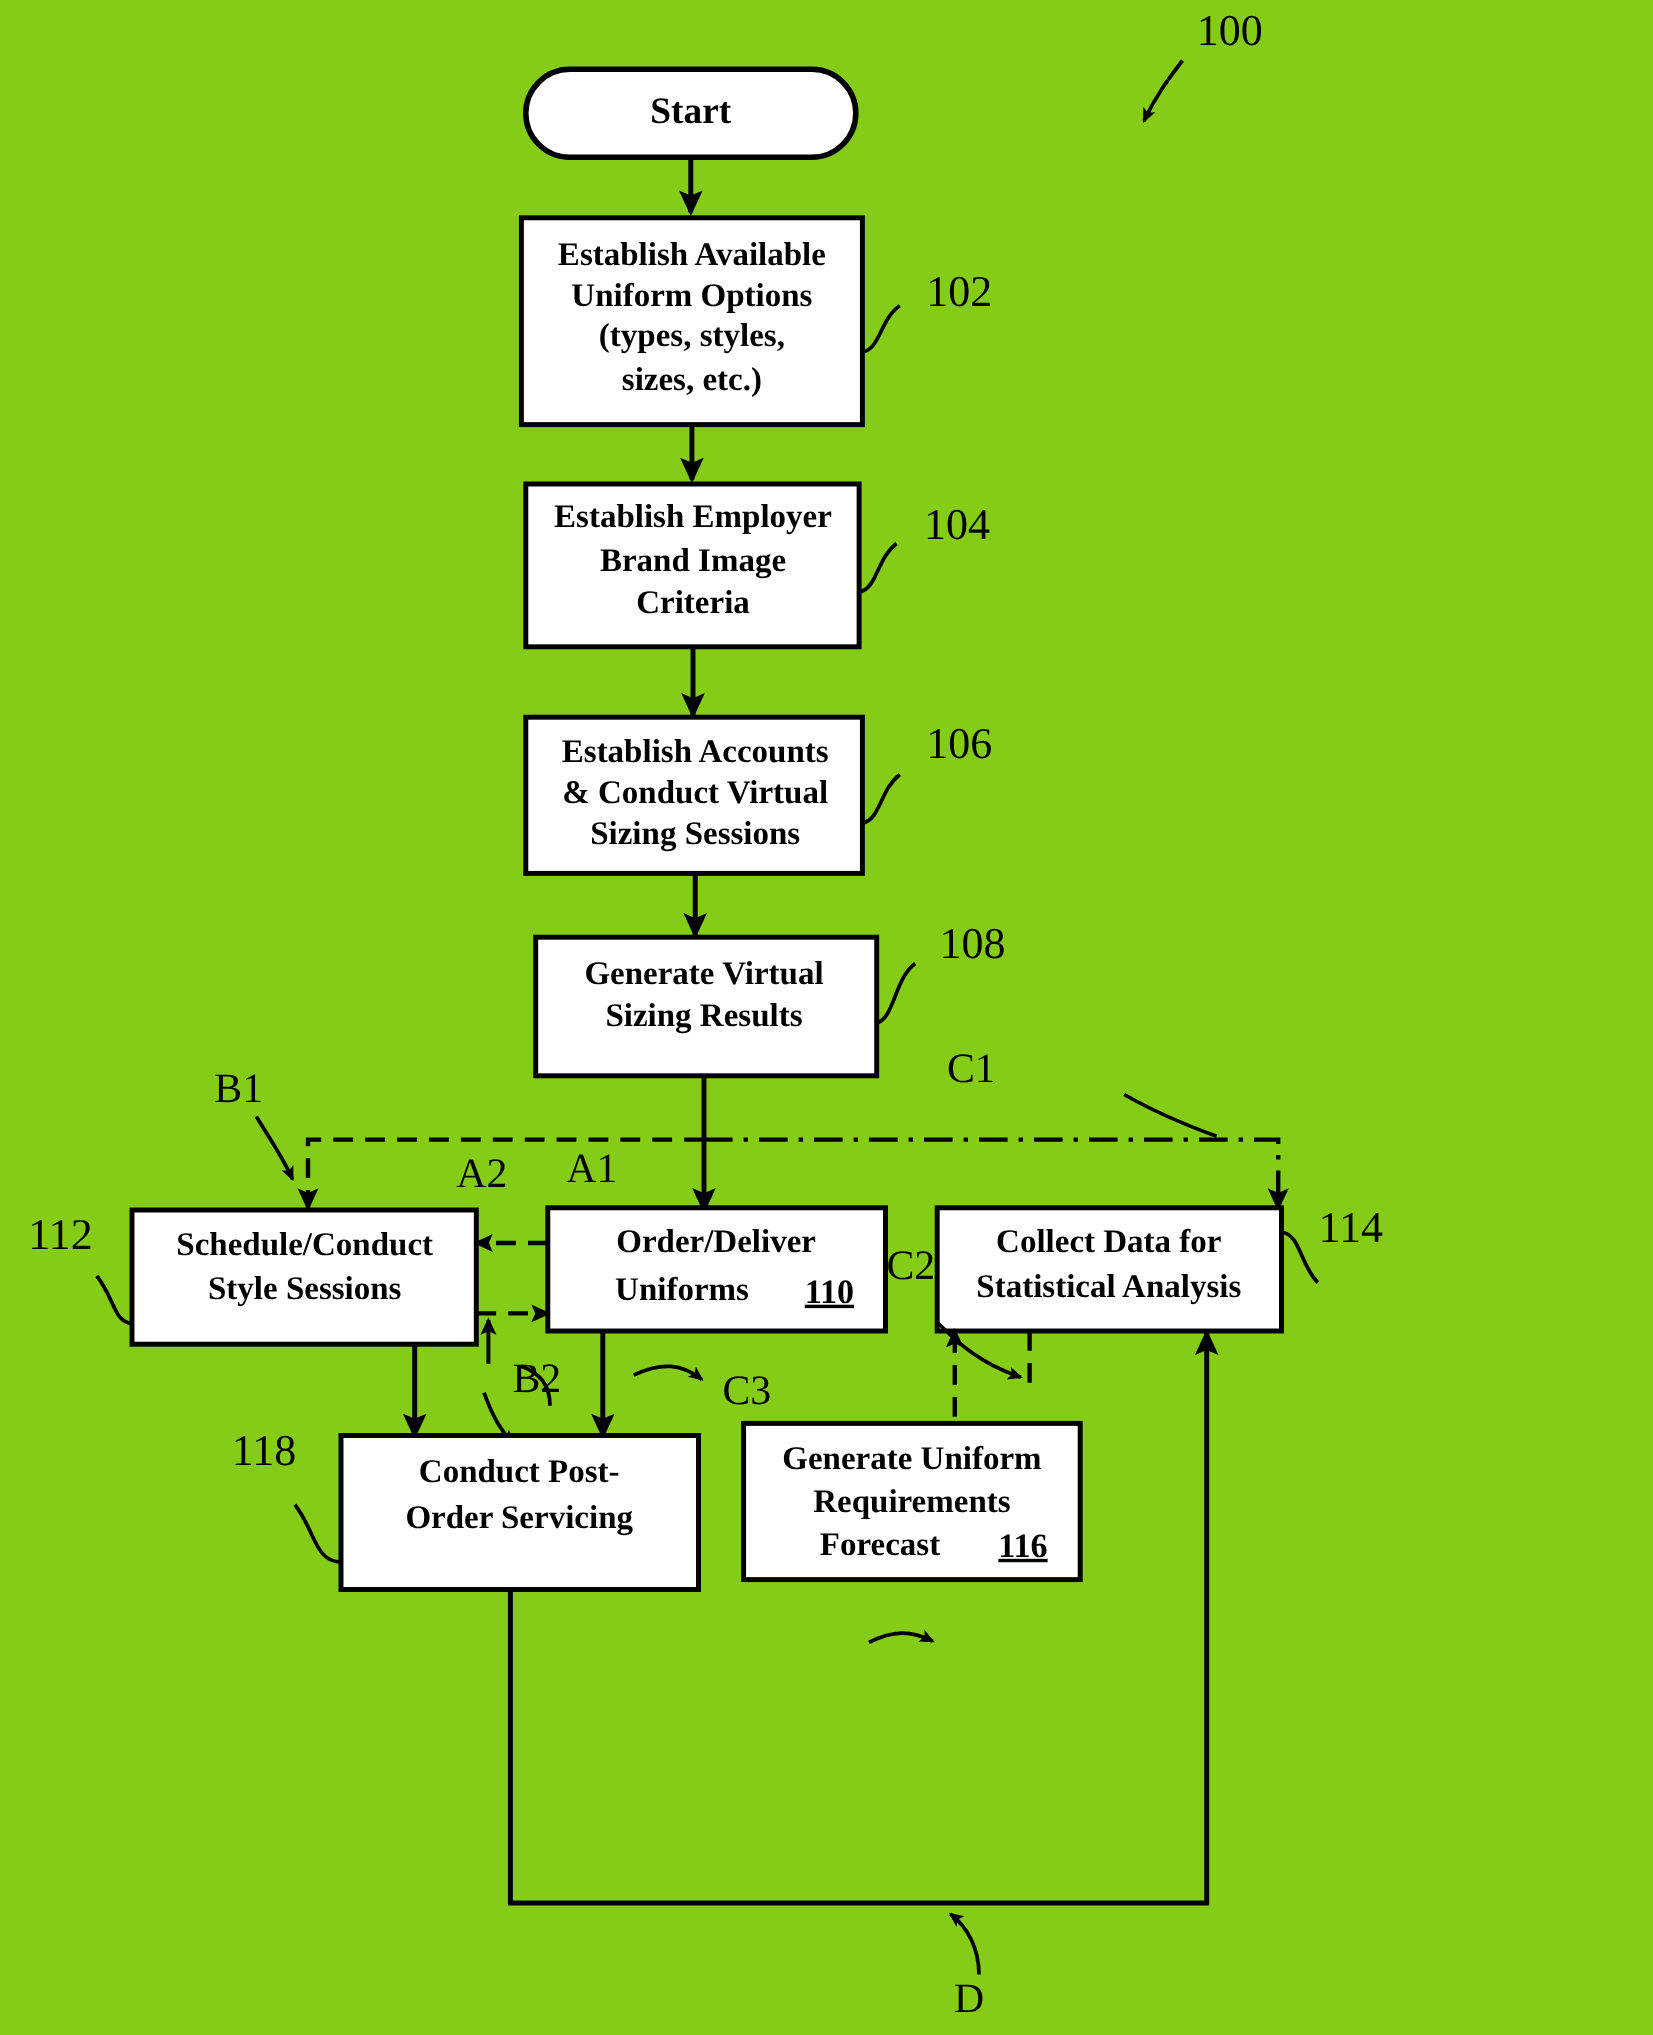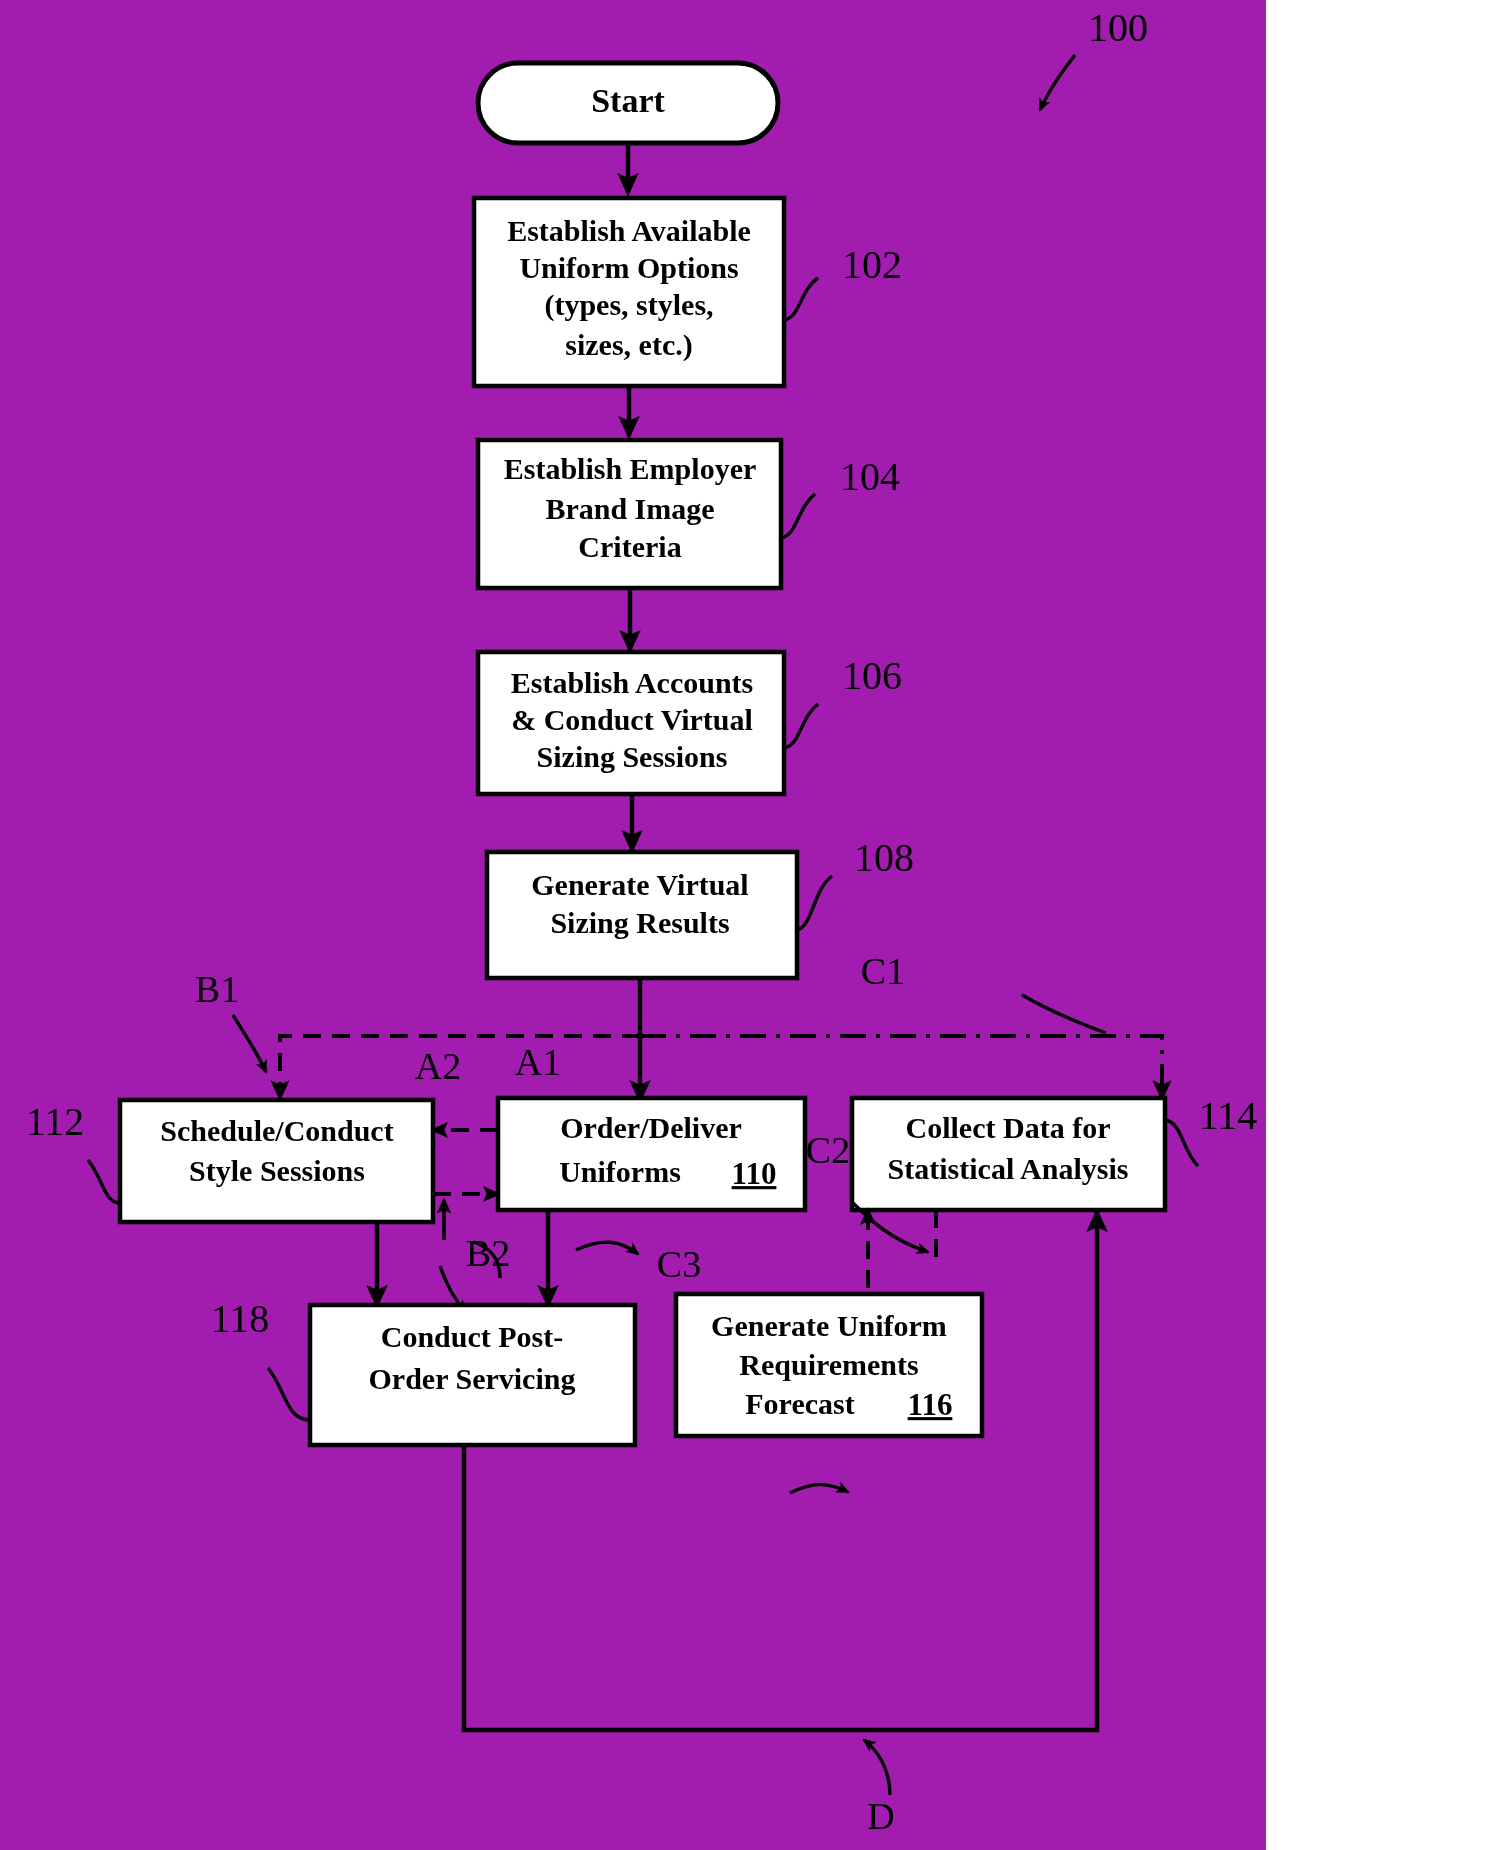--- a/index.html
+++ b/index.html
@@ -2,23 +2,23 @@
 <html><head>
 <meta charset="utf-8">
 <style>
   html, body {
     margin: 0;
     padding: 0;
     background: #ffffff;
   }
   #page {
     position: relative;
-    width: 1266px;
+    width: 1503px;
     height: 1850px;
-    background: #a21caf;
+    background: #84cc16;
     font-family: "Liberation Serif", "DejaVu Serif", serif;
     overflow: hidden;
   }
   svg.diagram {
     position: absolute;
     inset: 0;
     width: 1503px;
     height: 1850px;
   }
   .node-box {

